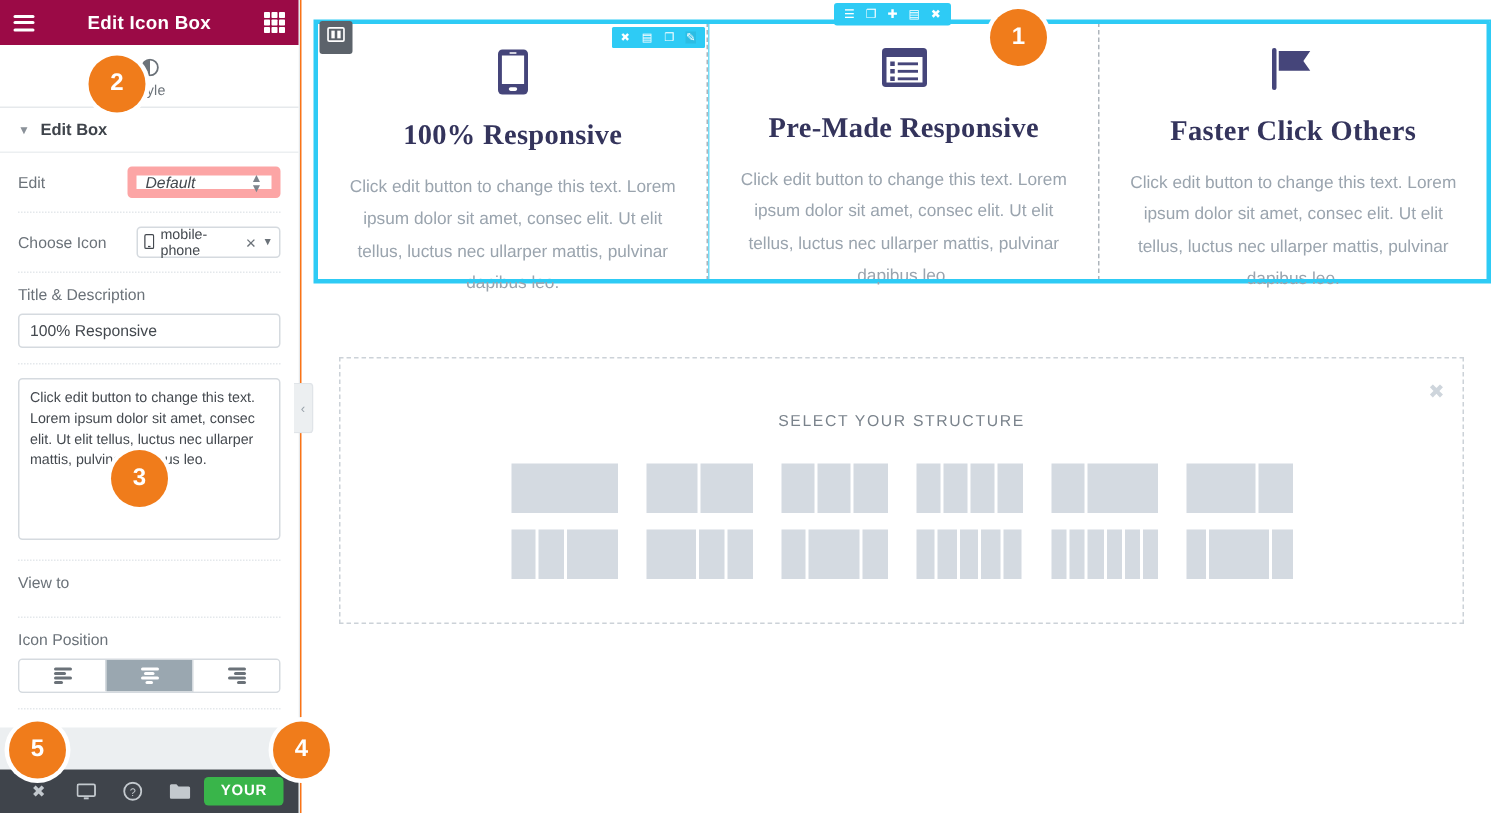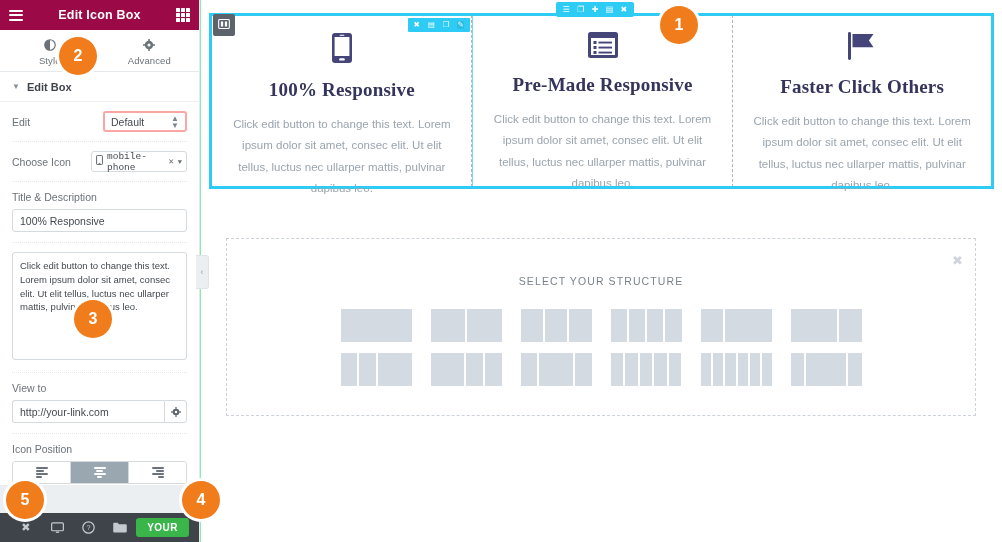--- a/index.html
+++ b/index.html
@@ -3,21 +3,21 @@
 <meta charset="utf-8">
 <style>
   * { box-sizing: border-box; }
   html, body {
     margin: 0; padding: 0;
     width: 1002px; height: 542px;
     overflow: hidden;
     font-family: "Liberation Sans", sans-serif;
     background: #ffffff;
   }
-  #root { position: relative; width: 1002px; height: 542px; background:#86efac; }
+  #root { position: relative; width: 1002px; height: 542px; background:#f97316; }
 
   
   #panel {
     position: absolute; left: 0; top: 0;
     width: 200px; height: 542px;
     background: #ffffff;
     border-right: 1px solid #e6e9ec;
     display: flex; flex-direction: column;
   }
   #panel-header {
@@ -61,30 +61,31 @@
 
   #panel-body { flex: 1; overflow: hidden; background:#fff; padding: 0 12px; }
 
   .ctrl { display:flex; align-items:center; justify-content: space-between;
           padding: 9px 0; border-bottom: 1px dotted #e4e8eb; }
   .ctrl-label { font-size: 10.5px; color: #6b7279; }
   .ctrl-stack { padding: 9px 0 10px; border-bottom: 1px dotted #e4e8eb; }
   .ctrl-stack .ctrl-label { display:block; margin-bottom: 6px; }
 
   select.mini, .fakeselect {
-    width: 84px; height: 21px; font-size: 10.5px; color: #44494f;
-    border: 2px solid #fca5a5; border-radius: 3px; background: #fff;
+    width: 102px; height: 21px; font-size: 10.5px; color: #44494f;
+    border: 6px solid #fca5a5; border-radius: 3px; background: #fff;
     padding: 0 6px; display:flex; align-items:center; justify-content:space-between;
     font-family: "Liberation Sans", sans-serif;
+    font-style: italic;
   }
   .fakeselect .arrows { font-size: 8px; color:#7c848c; line-height: 7px; text-align:center;}
   .iconpick {
     width: 96px; height: 21px; border: 1px solid #d5dadf; border-radius: 3px;
     background:#fff; display:flex; align-items:center; gap:4px; padding: 0 4px;
-    font-size: 9.5px; color: #44494f; font-family: Liberation Mono, monospace;
+    font-size: 9.5px; color: #44494f;
   }
   .iconpick .pname { flex:1; }
   .iconpick .x { color:#6b7279; font-size: 9px; }
   .iconpick .dn { color:#6b7279; font-size: 7px; }
   .iconpick .glyph { font-size: 9px; color:#44494f; }
 
   .textinput {
     width: 100%; height: 23px; border: 1px solid #d5dadf; border-radius: 3px;
     background:#fff; font-size: 10.5px; color: #44494f; padding: 0 7px;
     font-family: "Liberation Sans", sans-serif; outline:none;
@@ -242,35 +243,20 @@
 
     <div id="tabs">
       <div class="tab">
         <div class="ticon">
           <svg width="12" height="12" viewBox="0 0 16 16">
             <circle cx="8" cy="8" r="7" fill="none" stroke="#6b7279" stroke-width="1.6"></circle>
             <path d="M8 1a7 7 0 0 0 0 14z" fill="#6b7279"></path>
           </svg>
         </div>
         <div class="tlabel">Style</div>
-      </div>
-      <div class="tab">
-        <div class="ticon">
-          <svg width="12" height="12" viewBox="0 0 16 16">
-            <circle cx="8" cy="8" r="5.6" fill="#6b7279"></circle>
-            <circle cx="8" cy="8" r="2.1" fill="#ffffff"></circle>
-            <g fill="#6b7279">
-              <rect x="7" y="0" width="2" height="3"></rect>
-                <rect x="7" y="13" width="2" height="3"></rect>
-              <rect x="0" y="7" width="3" height="2"></rect>
-                <rect x="13" y="7" width="3" height="2"></rect>
-            </g>
-          </svg>
-        </div>
-        <div class="tlabel">Advanced</div>
       </div>
     </div>
 
     <div id="section-head">
       <span class="caret">▼</span>
       <span class="stitle">Edit Box</span>
     </div>
 
     <div id="panel-body">
 
@@ -301,35 +287,20 @@
         <span class="ctrl-label">Title &amp; Description</span>
         <input class="textinput" type="text" value="100% Responsive" style="">
       </div>
 
       <div style="padding: 9px 0 8px;">
         <textarea class="textarea" style="">Click edit button to change this text. Lorem ipsum dolor sit amet, consec elit. Ut elit tellus, luctus nec ullarper mattis, pulvinar dapibus leo.</textarea>
       </div>
 
       <div class="ctrl-stack" style="border-top:1px dotted #e4e8eb;">
         <span class="ctrl-label">View to</span>
-        <div class="linkrow">
-          <input class="textinput" type="text" value="http://your-link.com" style="">
-          <div class="linkbtn">
-            <svg width="10" height="10" viewBox="0 0 16 16">
-              <circle cx="8" cy="8" r="5.3" fill="#5d646b"></circle>
-              <circle cx="8" cy="8" r="2" fill="#ffffff"></circle>
-              <g fill="#5d646b">
-                <rect x="7" y="0" width="2" height="3"></rect>
-                  <rect x="7" y="13" width="2" height="3"></rect>
-                <rect x="0" y="7" width="3" height="2"></rect>
-                  <rect x="13" y="7" width="3" height="2"></rect>
-              </g>
-            </svg>
-          </div>
-        </div>
       </div>
 
       <div class="ctrl-stack">
         <span class="ctrl-label">Icon Position</span>
         <div class="segmented">
           <div class="seg">
             <span class="bars">
               <i style="width:12px"></i>
                 <i style="width:8px"></i>
                 <i style="width:12px"></i>

